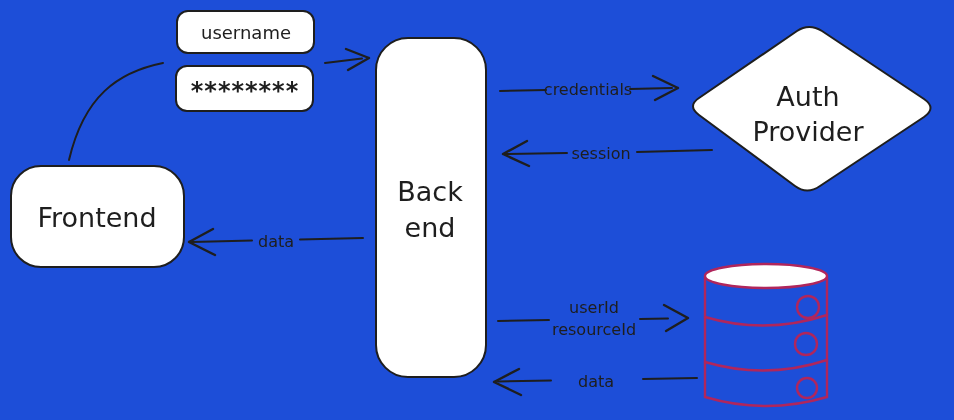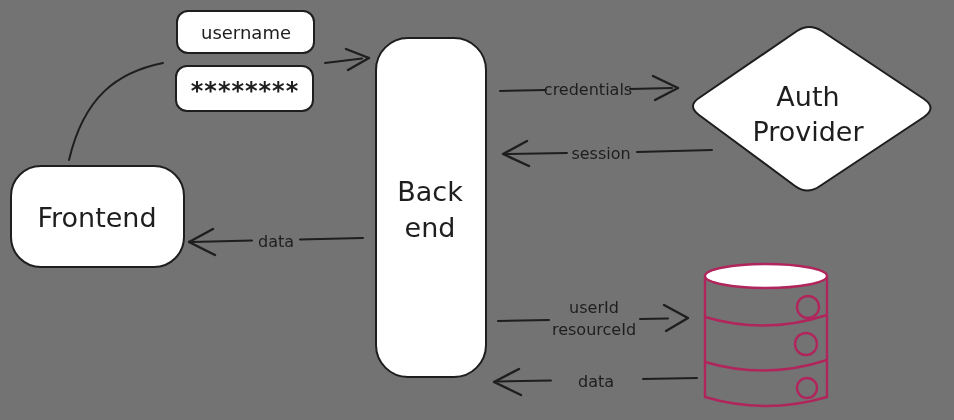--- a/index.html
+++ b/index.html
@@ -4,21 +4,21 @@
 <style>
   html, body {
     margin: 0;
     padding: 0;
     background: #ffffff;
   }
   .stage {
     position: relative;
     width: 954px;
     height: 420px;
-    background: #737373;
+    background: #1d4ed8;
     overflow: hidden;
   }
   svg { display: block; }
   .shape {
     fill: #ffffff;
     stroke: #1e1e1e;
     stroke-width: 2;
   }
   .line {
     fill: none;

